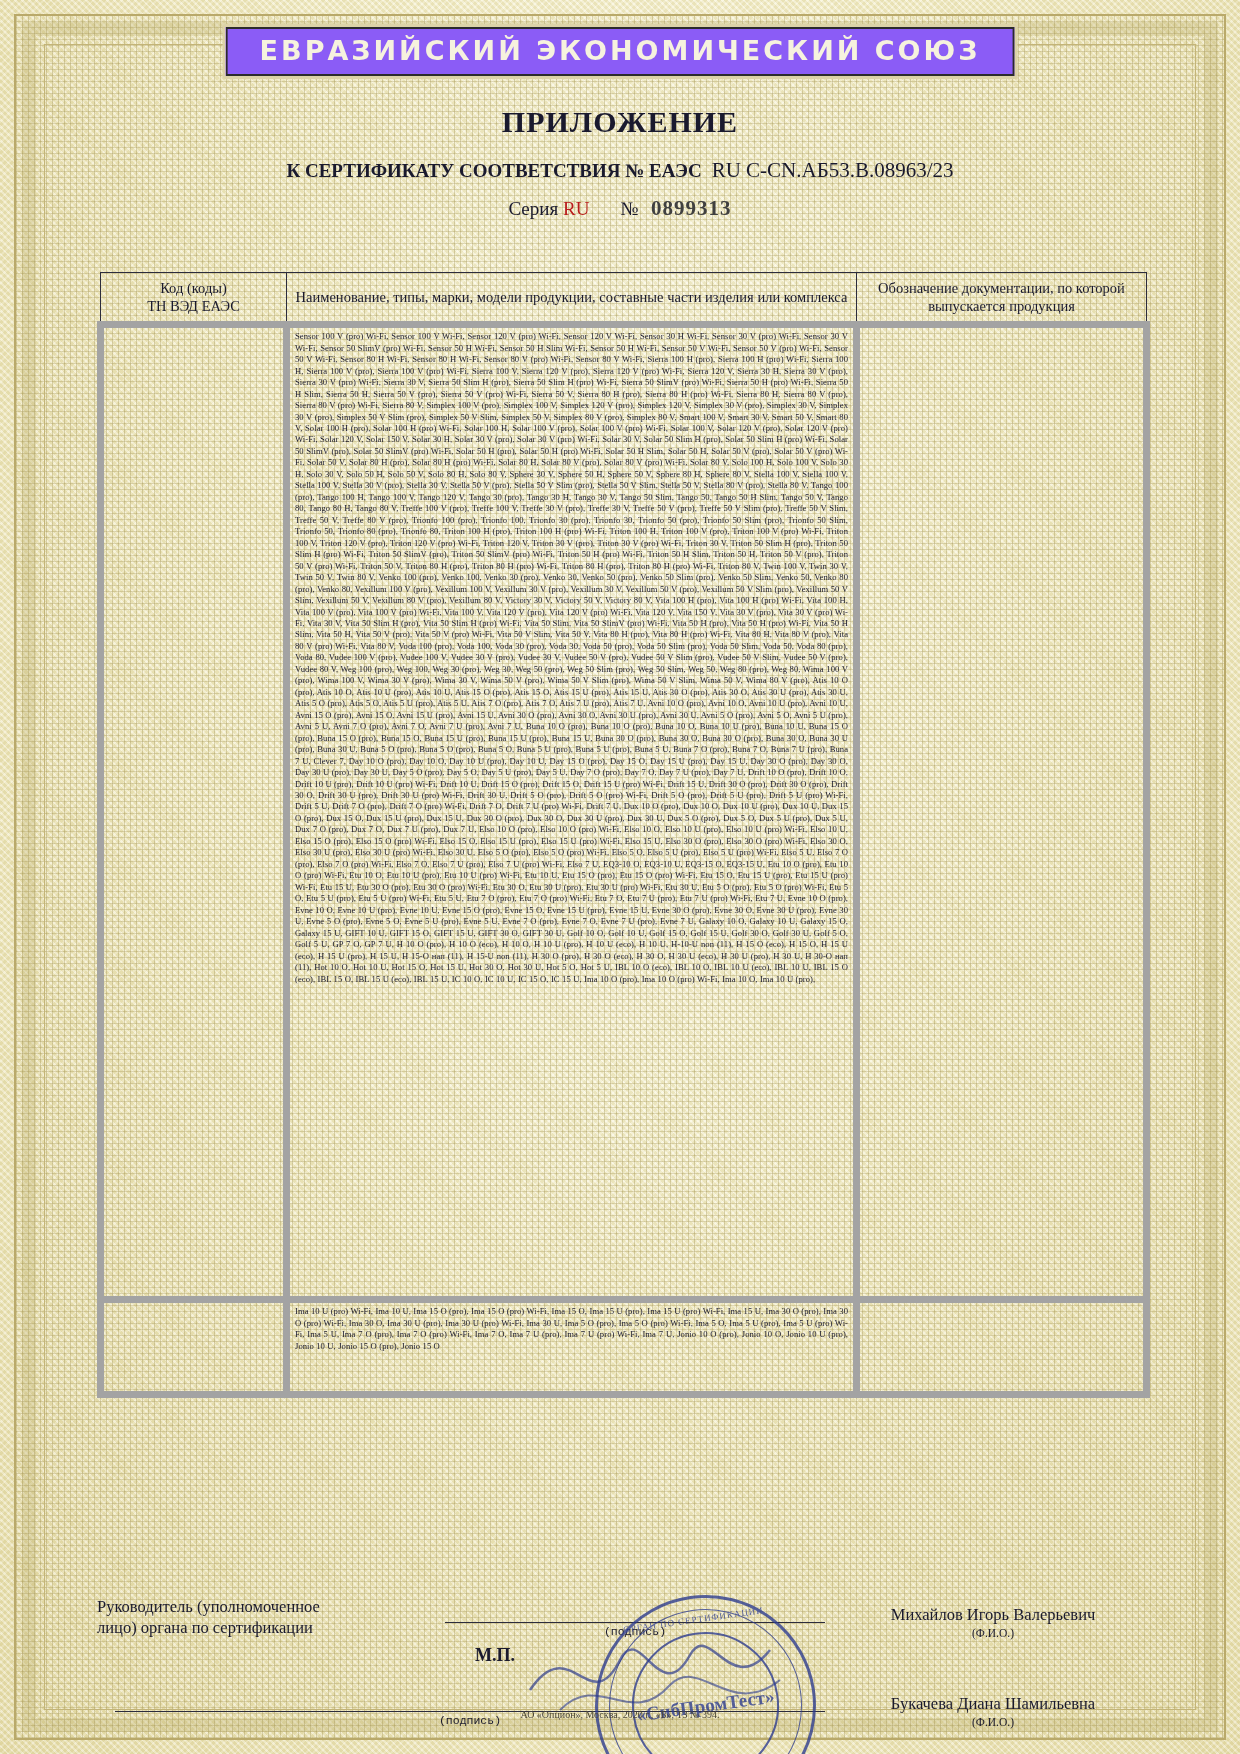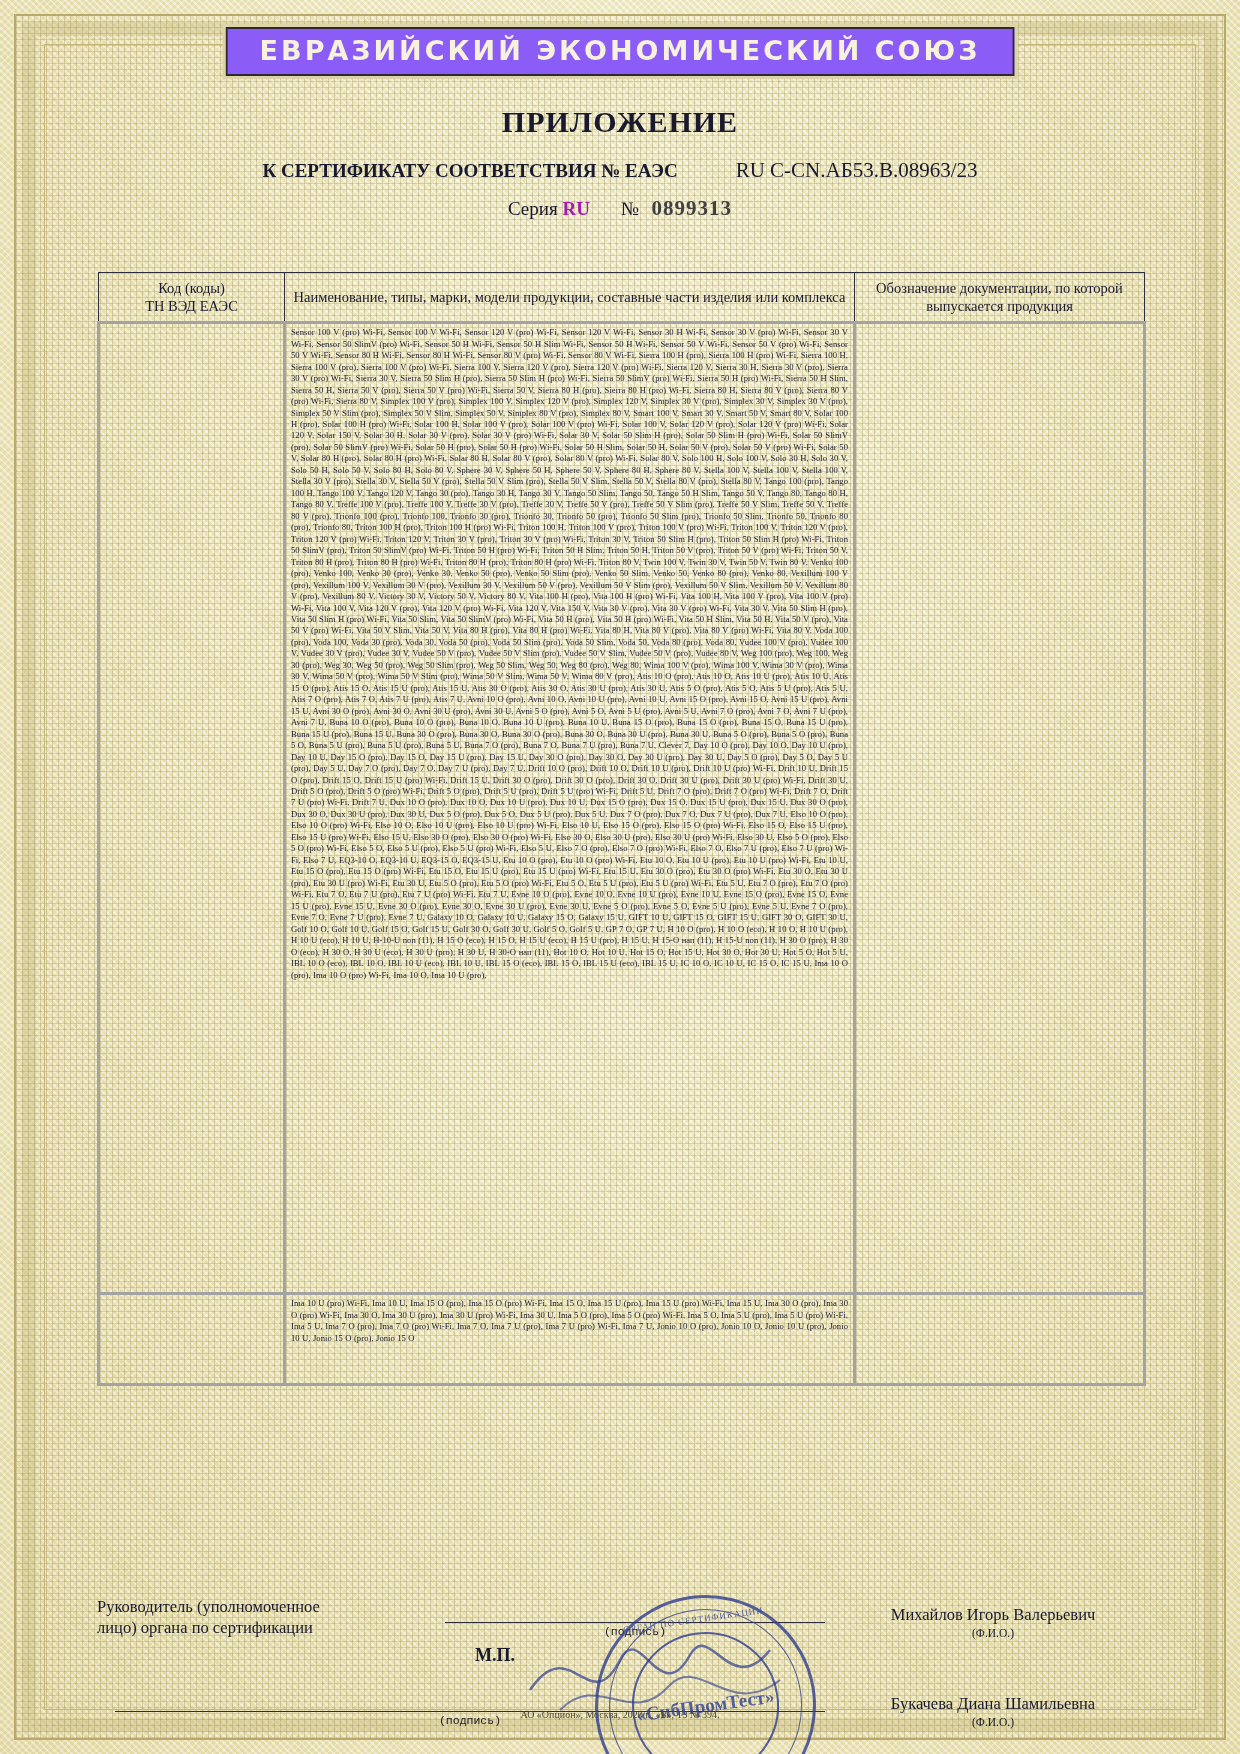--- a/index.html
+++ b/index.html
@@ -60,27 +60,27 @@
 
   .title{
     position:absolute;top:105px;left:0;right:0;text-align:center;
     font-size:30px;font-weight:bold;letter-spacing:1px;
   }
   .subtitle-row{
     position:absolute;top:158px;left:0;right:0;text-align:center;
     font-size:19px;font-weight:bold;
   }
   .subtitle-row .cert-no{
-    font-weight:normal;font-size:21px;margin-left:10px;padding-left:48px;
+    font-weight:normal;font-size:21px;margin-left:10px;
   }
   .series-row{
     position:absolute;top:196px;left:0;right:0;text-align:center;
     font-size:19px;
   }
-  .series-row .ru{color:#a21caf;font-weight:bold;}
+  .series-row .ru{color:#b91c1c;font-weight:normal;}
   .series-row .num{color:#404040;font-weight:bold;letter-spacing:1px;font-size:21px;margin-top:48px;}
   .series-row .nolabel{margin-left:26px;margin-right:8px;}
 
   .lead{
     position:absolute;top:243px;left:0;right:0;text-align:center;
     font-size:15.5px;
   }
 
   
   table.prod{
@@ -90,21 +90,21 @@
     table-layout:fixed;
   }
   table.prod th{
     border:1px solid #2c2c3c;
     font-size:14.5px;font-weight:normal;
     padding:6px 6px;
     vertical-align:middle;
     line-height:1.25;
   }
   table.prod td{
-    border:3px solid #a3a3a3;
+    border:7px solid #a3a3a3;
     vertical-align:top;
   }
   col.c1{width:186px;}
   col.c2{width:570px;}
   col.c3{width:290px;}
   .cell-list{
     font-size:8.6px;
     line-height:1.335;
     text-align:justify;
     padding:3px 5px 3px 5px;

